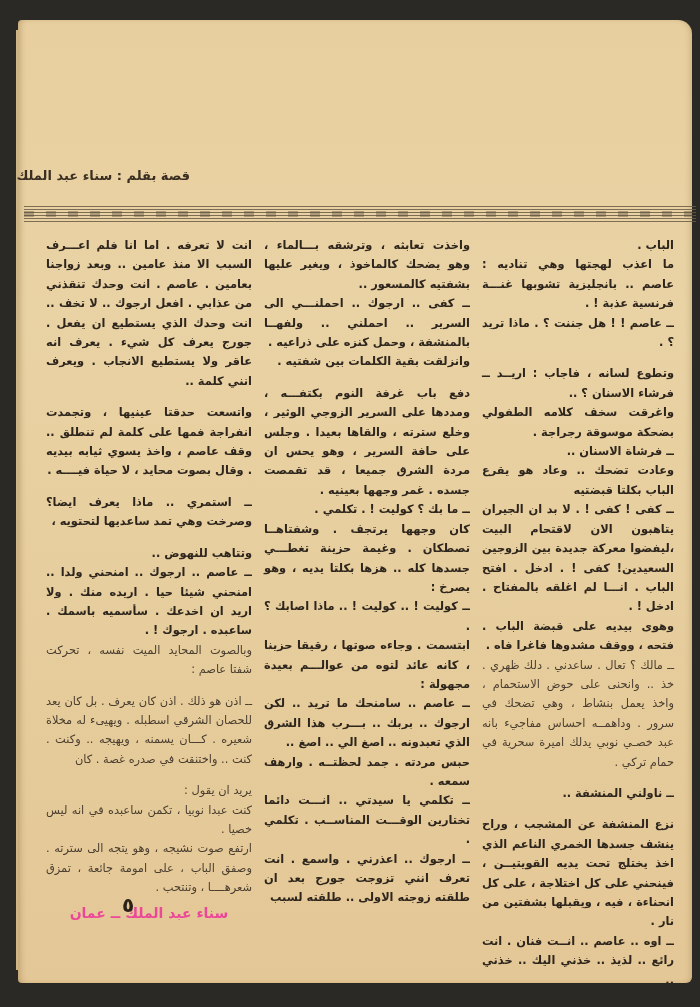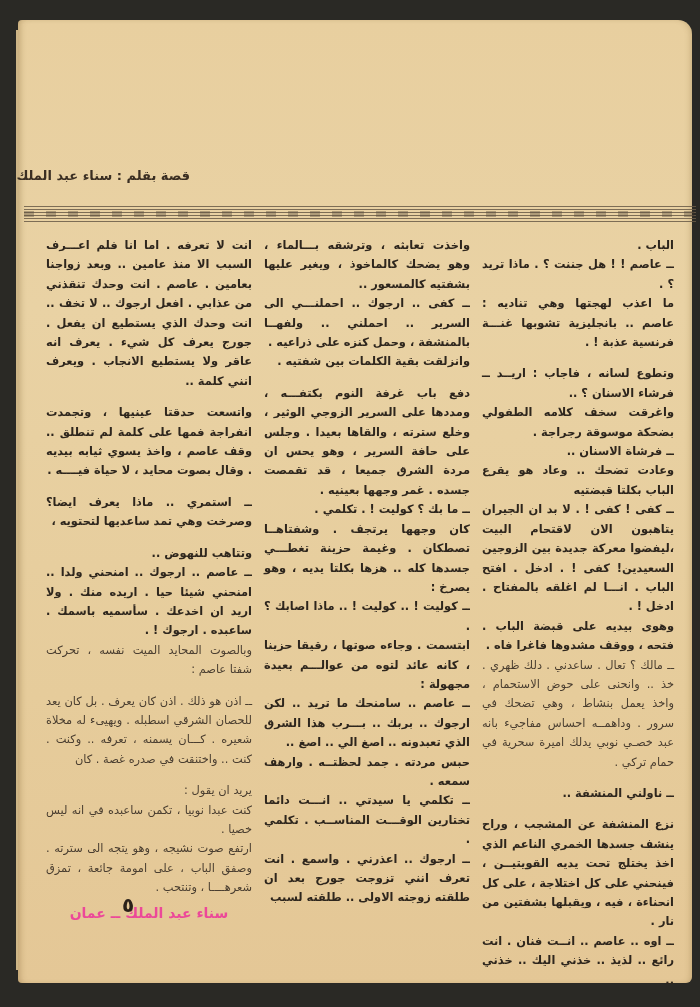--- a/index.html
+++ b/index.html
@@ -106,22 +106,22 @@
 <body>
 
 <div class="page-edge"></div>
 <div class="page"></div>
 
 <div class="byline-top">قصة بقلم : سناء عبد الملك</div>
 <div class="divider"></div>
 
 <div class="col col-right">
     <p class="bold">الباب .</p>
+    <p class="bold">ما اعذب لهجتها وهي تناديه : عاصم .. بانجليزية تشوبها غنـــة فرنسية عذبة ! .</p>
     <p class="bold">ــ عاصم ! ! هل جننت ؟ . ماذا تريد ؟ .</p>
-    <p class="bold">ما اعذب لهجتها وهي تناديه : عاصم .. بانجليزية تشوبها غنـــة فرنسية عذبة ! .</p>
     <p class="bold gap">وتطوع لسانه ، فاجاب : اريــد ــ فرشاء الاسنان ؟ ..</p>
     <p class="bold">واغرقت سخف كلامه الطفولي بضحكة موسوقة رجراجة .</p>
     <p class="bold">ــ فرشاة الاسنان ..</p>
     <p class="bold">وعادت تضحك .. وعاد هو يقرع الباب بكلتا قبضتيه</p>
     <p class="bold">ــ كفى ! كفى ! . لا بد ان الجيران يتاهبون الان لاقتحام البيت ،ليفضوا معركة جديدة بين الزوجين السعيدين! كفى ! . ادخل . افتح الباب . انـــا لم اغلقه بالمفتاح . ادخل ! .</p>
     <p class="bold">وهوى بيديه على قبضة الباب . فتحه ، ووقف مشدوها فاغرا فاه .</p>
     <p class="light">ــ مالك ؟ تعال . ساعدني . دلك ظهري . خذ .. وانحنى على حوض الاستحمام ، واخذ يعمل بنشاط ، وهي تضحك في سرور . وداهمــه احساس مفاجيء بانه عبد خصـي نوبي يدلك اميرة سحرية في حمام تركي .</p>
     <p class="bold gap">ــ ناولني المنشفة ..</p>
     <p class="bold gap">نزع المنشفة عن المشجب ، وراح ينشف جسدها الخمري الناعم الذي اخذ يختلج تحت يديه القويتيــن ، فينحني على كل اختلاجة ، على كل انحناءة ، فيه ، ويقبلها بشفتين من نار .</p>
     <p class="bold">ــ اوه .. عاصم .. انــت فنان . انت رائع .. لذيذ .. خذني اليك .. خذني ..</p>
@@ -140,20 +140,20 @@
     <p class="bold">ــ تكلمي يا سيدتي .. انـــت دائما تختارين الوقـــت المناســب . تكلمي .</p>
     <p class="bold">ــ ارجوك .. اعذرني . واسمع . انت تعرف انني تزوجت جورج بعد ان طلقته زوجته الاولى .. طلقته لسبب</p>
   </div>
 <div class="col col-left">
 <p class="bold">انت لا تعرفه . اما انا فلم اعـــرف السبب الا منذ عامين .. وبعد زواجنا بعامين . عاصم . انت وحدك تنقذني من عذابي . افعل ارجوك .. لا تخف .. انت وحدك الذي يستطيع ان يفعل . جورج يعرف كل شيء . يعرف انه عاقر ولا يستطيع الانجاب . ويعرف انني كلمة ..</p>
     <p class="bold gap">واتسعت حدقتا عينيها ، وتجمدت انفراجة فمها على كلمة لم تنطلق .. وقف عاصم ، واخذ يسوي ثيابه بيديه . وقال بصوت محايد ، لا حياة فيــــه .</p>
     <p class="bold gap">ــ استمري .. ماذا يعرف ايضا؟ وصرخت وهي تمد ساعديها لتحتويه ،</p>
     <p class="bold gap">وتتاهب للنهوض ..</p>
     <p class="bold">ــ عاصم .. ارجوك .. امنحني ولدا .. امنحني شيئا حيا . اريده منك . ولا اريد ان اخدعك . سأسميه باسمك . ساعبده . ارجوك ! .</p>
     <p class="light">وبالصوت المحايد الميت نفسه ، تحركت شفتا عاصم :</p>
-    <p class="light gap">ــ اذن هو ذلك . اذن كان يعرف . بل كان يعد للحصان الشرقي اسطبله . ويهيىء له مخلاة شعيره . كـــان يسمنه ، تعرفه .. وكنت . كنت .. واختنقت في صدره غصة . كان</p>
+    <p class="light gap">ــ اذن هو ذلك . اذن كان يعرف . بل كان يعد للحصان الشرقي اسطبله . ويهيىء له مخلاة شعيره . كـــان يسمنه ، ويهيجه .. وكنت . كنت .. واختنقت في صدره غصة . كان</p>
     <p class="light gap">يريد ان يقول :</p>
     <p class="light">كنت عبدا نوبيا ، تكمن ساعبده في انه ليس خصيا .</p>
     <p class="light">ارتفع صوت نشيجه ، وهو يتجه الى سترته . وصفق الباب ، على امومة جائعة ، تمزق شعرهــــا ، وتنتحب .</p>
     <div class="signature">سناء عبد الملك ــ عمان</div>
   </div>
 
 <div class="page-number">٥</div>
 
 </body></html>

